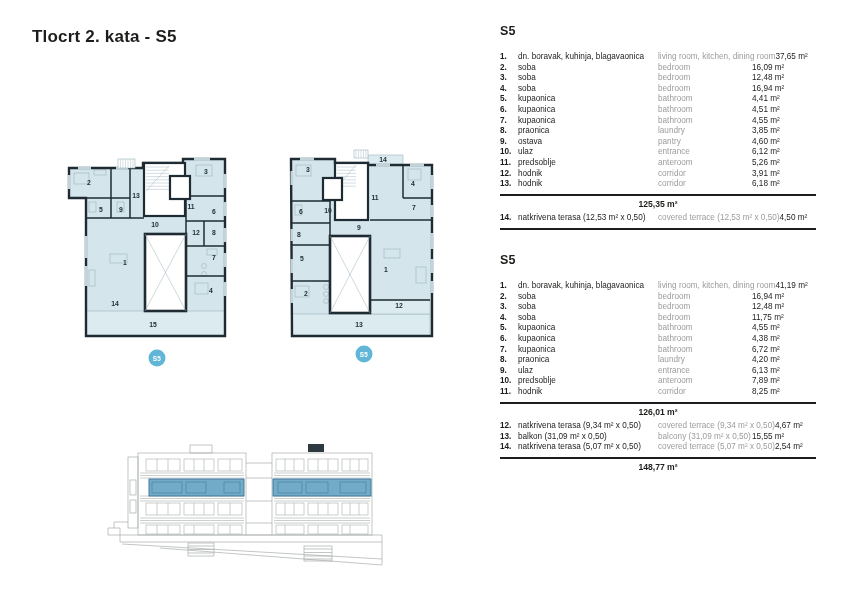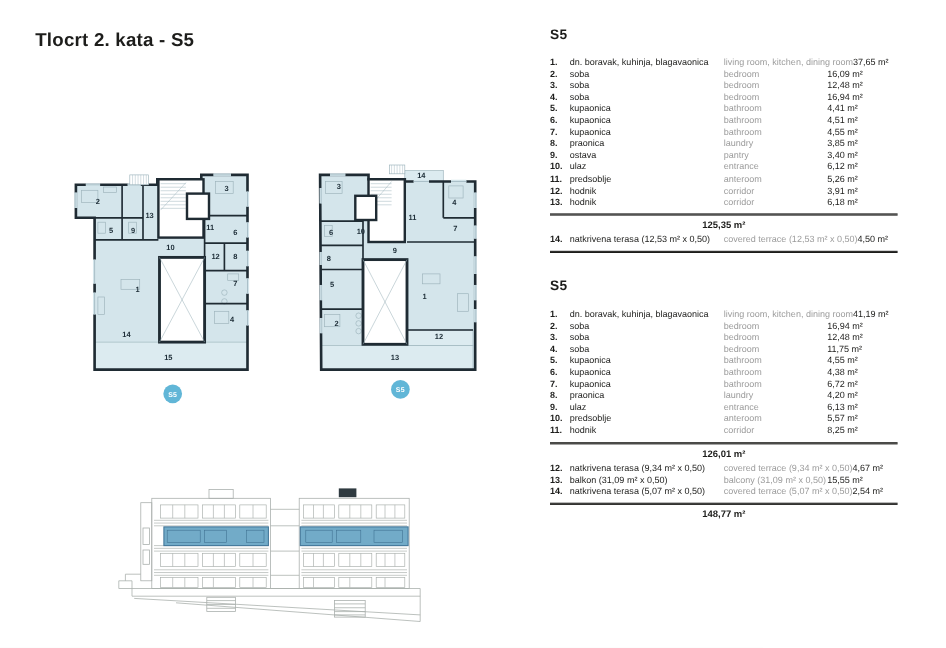--- a/index.html
+++ b/index.html
@@ -450,21 +450,21 @@
           <span class="c-num">8.</span>
           <span class="c-hr">praonica</span>
           <span class="c-en">laundry</span>
           <span class="c-area">3,85 m²</span>
         </div>
 
         <div class="row">
           <span class="c-num">9.</span>
           <span class="c-hr">ostava</span>
           <span class="c-en">pantry</span>
-          <span class="c-area">3,40 m²</span>
+          <span class="c-area">4,60 m²</span>
         </div>
 
         <div class="row">
           <span class="c-num">10.</span>
           <span class="c-hr">ulaz</span>
           <span class="c-en">entrance</span>
           <span class="c-area">6,12 m²</span>
         </div>
 
         <div class="row">
@@ -567,21 +567,21 @@
           <span class="c-num">9.</span>
           <span class="c-hr">ulaz</span>
           <span class="c-en">entrance</span>
           <span class="c-area">6,13 m²</span>
         </div>
 
         <div class="row">
           <span class="c-num">10.</span>
           <span class="c-hr">predsoblje</span>
           <span class="c-en">anteroom</span>
-          <span class="c-area">5,57 m²</span>
+          <span class="c-area">7,89 m²</span>
         </div>
 
         <div class="row">
           <span class="c-num">11.</span>
           <span class="c-hr">hodnik</span>
           <span class="c-en">corridor</span>
           <span class="c-area">8,25 m²</span>
         </div>
       </div>
     <div class="rule"></div>

